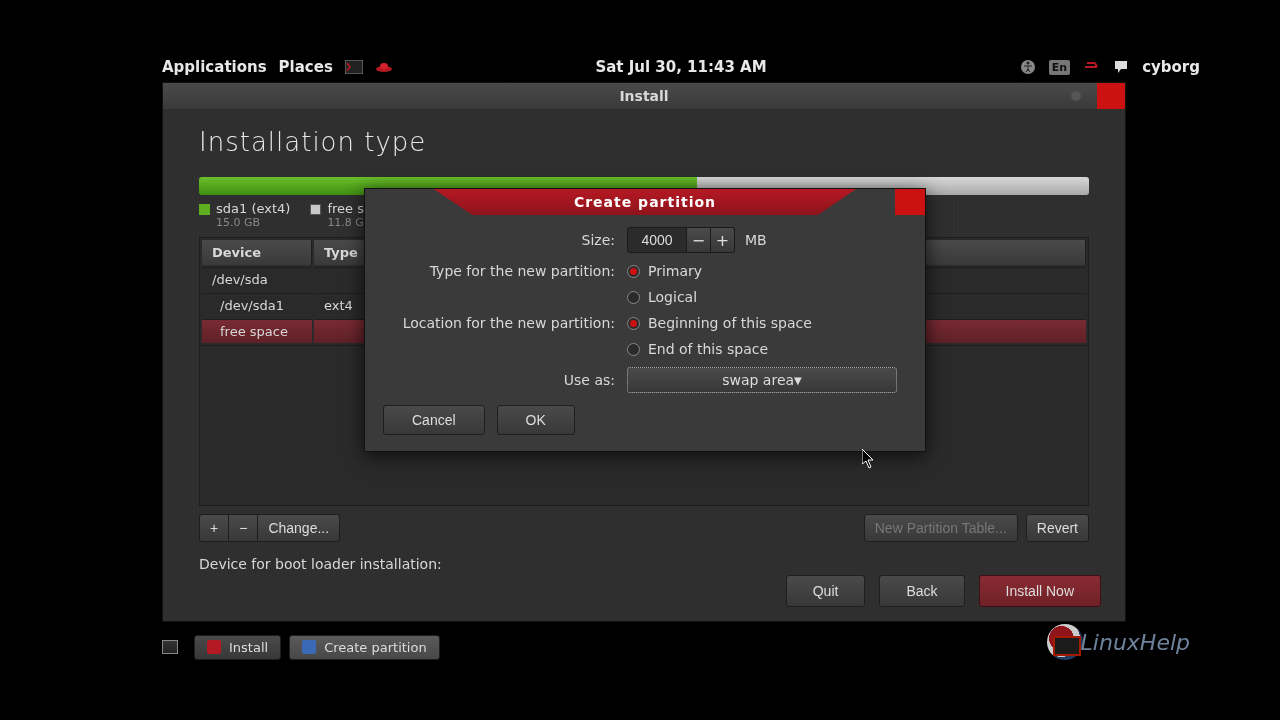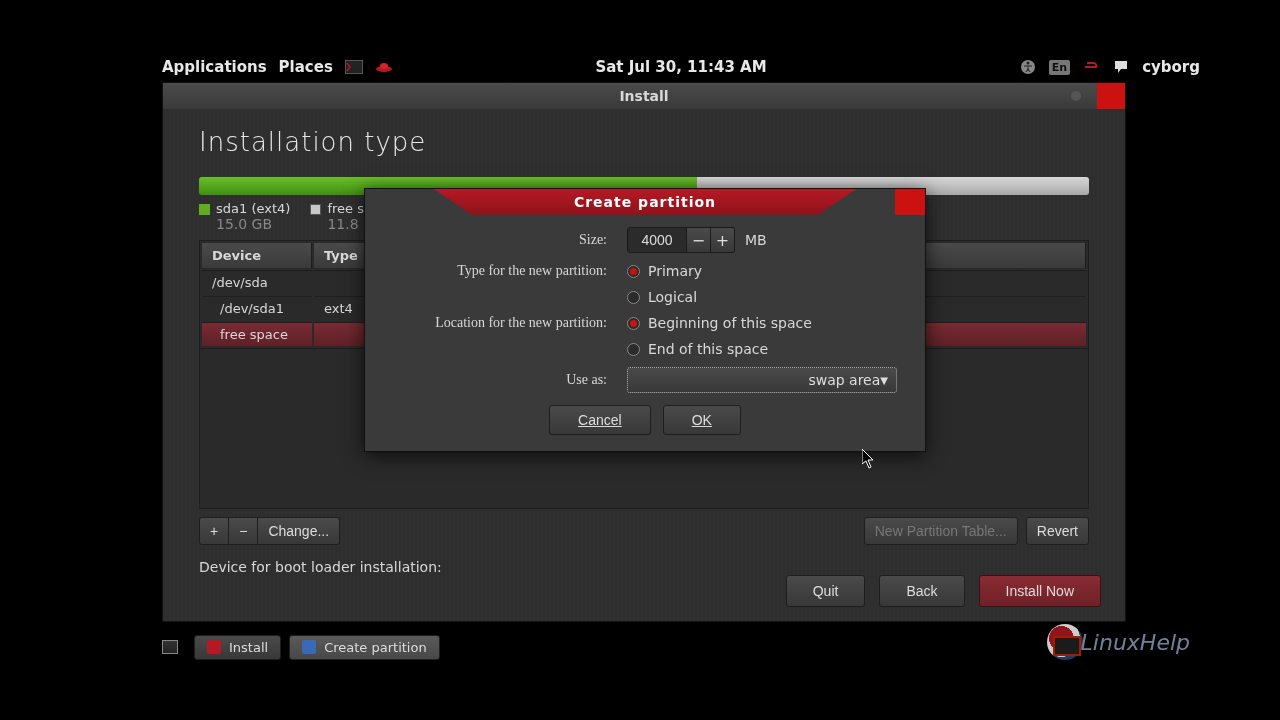--- a/index.html
+++ b/index.html
@@ -43,21 +43,21 @@
 .win-body { padding: 18px 36px; position:relative; height:calc(100% - 26px); }
 h1.install-heading { font-size:26px; font-weight:300; color:#e6e6e6; margin-bottom:20px; letter-spacing:1px; }
 
 
 .part-bar { position:relative; height:18px; width:100%; margin-bottom:6px; border-radius:3px; overflow:hidden; background:#444; }
 .part-seg { position:absolute; top:0; bottom:0; }
 .seg-ext4 { background: linear-gradient(#6abf2a,#3f8e12); }
 .seg-free { background: linear-gradient(#d8d8d8,#a8a8a8); }
 .part-legend { display:flex; gap:20px; font-size:13px; margin-bottom:8px; }
 .part-legend .swatch { display:inline-block; width:11px; height:11px; margin-right:6px; vertical-align:middle; }
-.part-legend .sub { display:block; font-size:14px; color:#888; margin-left:17px; }
+.part-legend .sub { display:block; font-size:11px; color:#888; margin-left:17px; }
 
 
 .ptable { width:100%; border:1px solid #1e1e1e; background:#2a2a2a; }
 .ptable th { text-align:left; background:linear-gradient(#4a4a4a,#3a3a3a); padding:5px 10px; font-weight:bold; font-size:13px; border-right:1px solid #1e1e1e; }
 .ptable td { padding:4px 10px; font-size:13px; border-top:1px solid #1e1e1e; }
 .ptable tr.selected { background: linear-gradient(#7a2b33,#5e2127); }
 .ptable-wrap { height:160px; background:#2a2a2a; border:1px solid #1e1e1e; border-top:none; }
 
 
 .tbl-toolbar { display:flex; align-items:center; gap:0; margin-top:8px; }
@@ -83,32 +83,32 @@
   position:absolute; top:188px; left:364px; width:562px;
   background:#3a3a3a; border:1px solid #111; box-shadow:0 4px 18px rgba(0,0,0,.7);
   z-index:50;
 }
 .dlg-titlebar { height:26px; display:flex; align-items:center; justify-content:center; position:relative; }
 .dlg-titlebar .center-red { position:absolute; left:40px; right:40px; top:0; bottom:0; background:linear-gradient(#b51923,#8e131b); clip-path: polygon(6% 0, 94% 0, 86% 100%, 14% 100%); }
 .dlg-titlebar .title-text { position:relative; color:#fff; font-weight:bold; font-size:14px; letter-spacing:1px; }
 .dlg-titlebar .side-red { position:absolute; right:0; top:0; width:30px; height:100%; background:#c11; }
 .dlg-body { padding:12px 18px 16px; font-size:14px; }
 .dlg-row { display:flex; align-items:center; margin-bottom:10px; }
-.dlg-row .lbl { width:244px; text-align:right; padding-right:20px;font-family:Liberation Serif, serif; }
+.dlg-row .lbl { width:244px; text-align:right; padding-right:12px; }
 .spin { display:flex; align-items:center; }
 .spin input { width:60px; text-align:center; background:#2b2b2b; border:1px solid #1a1a1a; color:#ddd; padding:4px 2px; font-size:14px; border-radius:3px 0 0 3px; }
 .spin .sbtn { width:24px; height:26px; background:linear-gradient(#4a4a4a,#383838); border:1px solid #1a1a1a; border-left:none; color:#ddd; display:flex; align-items:center; justify-content:center; cursor:pointer; font-size:16px; }
 .spin .sbtn:last-child { border-radius:0 3px 3px 0; }
 .unit { margin-left:10px; }
 .radio-col { display:flex; flex-direction:column; gap:10px; }
 .radio-opt { display:flex; align-items:center; gap:8px; }
 .radio { width:13px; height:13px; border-radius:50%; border:1px solid #888; background:#2b2b2b; display:inline-flex; align-items:center; justify-content:center; }
 .radio.checked::after { content:''; width:7px; height:7px; border-radius:50%; background:#c11; }
-.select { width:270px; background:linear-gradient(#4a4a4a,#383838); border:1px dotted #aaa; border-radius:3px; padding:4px 8px; color:#ddd; display:flex; align-items:center; justify-content:flex-end; }
-.dlg-actions { display:flex; justify-content:center; gap:12px; margin-top:12px;text-decoration:underline; }
+.select { width:270px; background:linear-gradient(#4a4a4a,#383838); border:1px dotted #aaa; border-radius:3px; padding:4px 8px; color:#ddd; display:flex; align-items:center; justify-content:center; }
+.dlg-actions { display:flex; justify-content:flex-start; gap:12px; margin-top:12px; }
 .dlg-actions .btn { background:linear-gradient(#4a4a4a,#383838); border:1px solid #1e1e1e; color:#ddd; padding:6px 28px; font-size:14px; border-radius:3px; cursor:pointer; }
 
 
 .taskbar { position:absolute; left:162px; right:80px; top:634px; height:26px; display:flex; align-items:center; gap:8px; }
 .task-btn { display:flex; align-items:center; gap:8px; padding:4px 12px; background:linear-gradient(#4a4a4a,#383838); border:1px solid #1e1e1e; border-radius:3px; color:#ddd; font-size:13px; }
 .task-btn .ticon { width:14px; height:14px; background:#b51923; border-radius:2px; }
 .task-btn.active { background:linear-gradient(#5a5a5a,#484848); }
 .desk-icon { width:16px; height:14px; border:1px solid #888; background:linear-gradient(#333,#222); margin-right:8px; }
 
 

